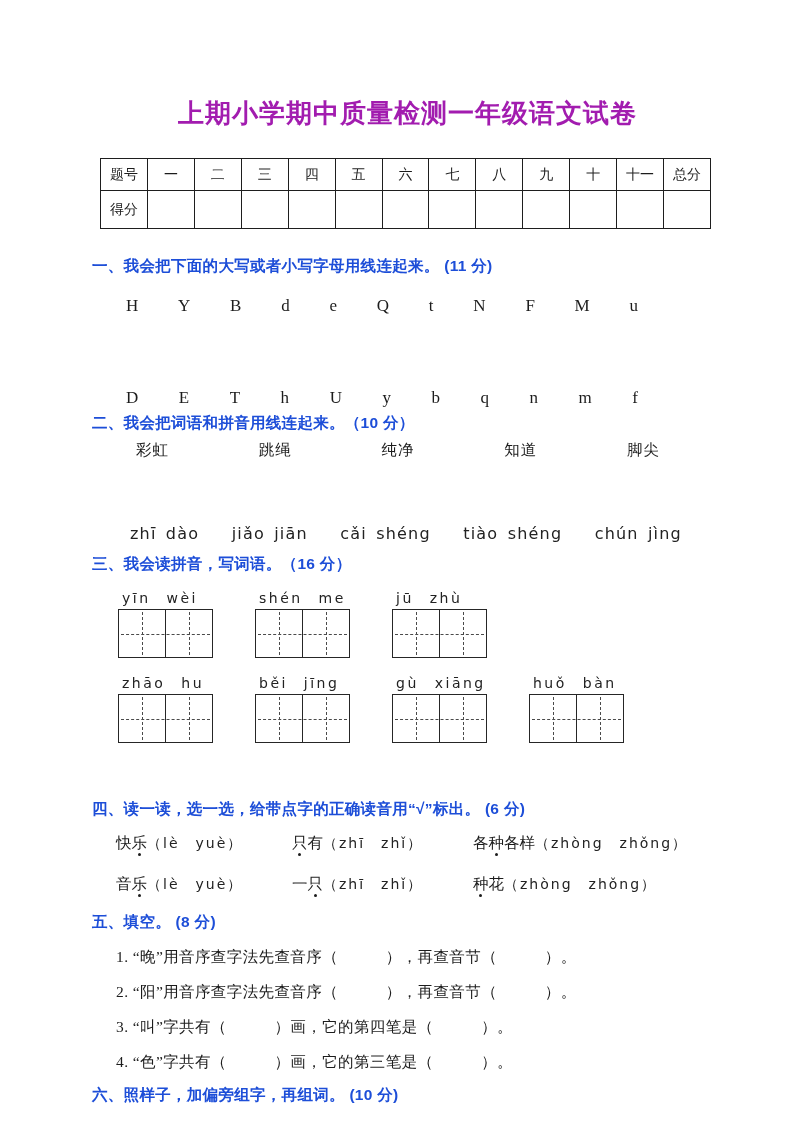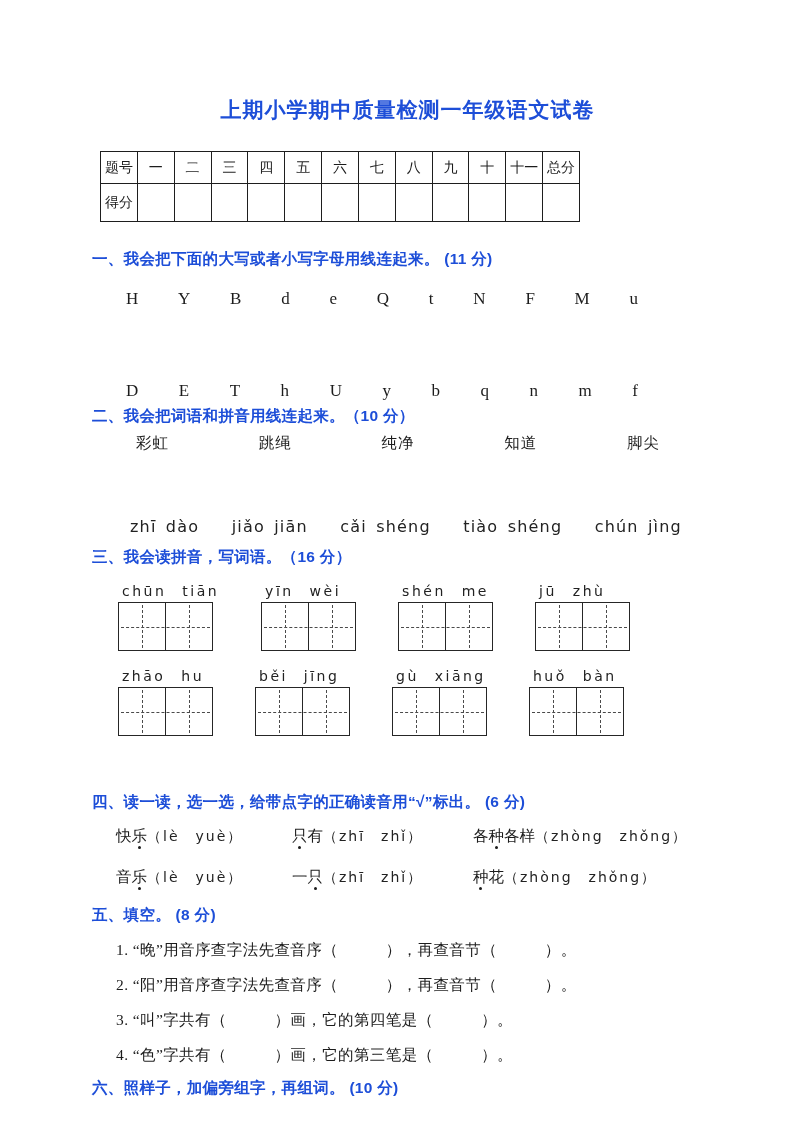--- a/index.html
+++ b/index.html
@@ -15,30 +15,30 @@
     width: 793px; height: 1122px;
     padding: 0 70px 0 92px;
   }
   
   .title {
     margin: 0;
     padding-top: 96px;
     text-align: center;
     font-family: "Liberation Sans", sans-serif;
     font-weight: 700;
-    font-size: 21px;
+    font-size: 26px;
     letter-spacing: 1px;
-    color: #1d4ed8;
+    color: #a21caf;
   }
   
   table.score {
     margin: 27px 0 0 8px;
     border-collapse: collapse;
     table-layout: fixed;
-    width: 480px;
+    width: 611px;
   }
   table.score td {
     border: 1.4px solid #1e1e1e;
     text-align: center;
     vertical-align: middle;
     font-size: 14px;
     padding: 0;
   }
   table.score tr.r1 td { height: 31px; }
   table.score tr.r2 td { height: 37px; }
@@ -247,27 +247,20 @@
     <span>zhī dào</span>
     <span>jiǎo jiān</span>
     <span>cǎi shéng</span>
     <span>tiào shéng</span>
     <span>chún jìng</span>
   </div>
 
   <div class="sec-h h3">三、我会读拼音，写词语。（16 分）</div>
   <div class="grids-row">
     <div class="grid-group">
-      <div class="grid-label">chūn tiān</div>
-      <div class="tian">
-        <div class="cell"></div>
-        <div class="cell"></div>
-      </div>
-    </div>
-    <div class="grid-group">
       <div class="grid-label">yīn wèi</div>
       <div class="tian">
         <div class="cell"></div>
         <div class="cell"></div>
       </div>
     </div>
     <div class="grid-group">
       <div class="grid-label">shén me</div>
       <div class="tian">
         <div class="cell"></div>

